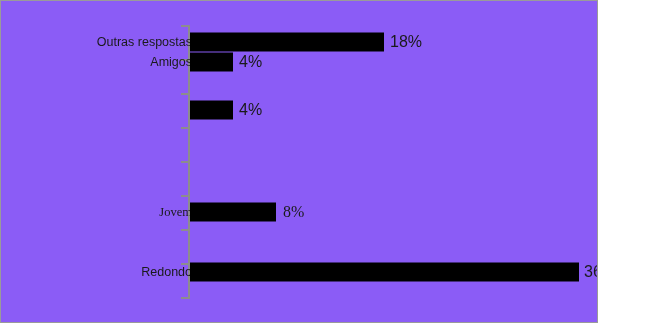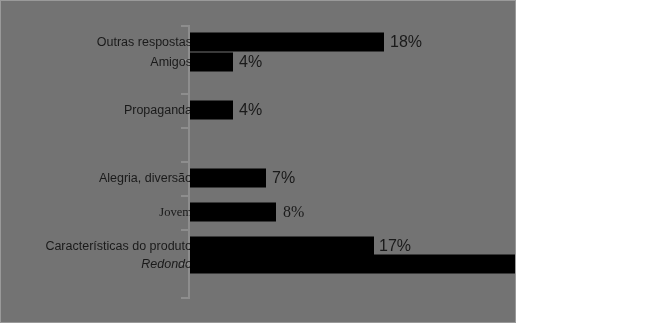--- a/index.html
+++ b/index.html
@@ -2,23 +2,23 @@
 <html><head>
 <meta charset="utf-8">
 <style>
   html, body {
     margin: 0;
     padding: 0;
     background: #ffffff;
   }
   #page {
     position: relative;
-    width: 516px;
+    width: 598px;
     height: 323px;
-    background: #737373;
+    background: #8b5cf6;
     border: 1px solid #9a9a9a;
     box-sizing: border-box;
     font-family: "Liberation Sans", sans-serif;
     overflow: hidden;
   }
   .plot {
     position: absolute;
     left: 0;
     top: 0;
     width: 650px;
@@ -99,44 +99,33 @@
       <span class="val-label" style="left:389px;">18%</span>
     </div>
 
     <div class="row" style="top:44px;">
       <span class="cat-label">Amigos</span>
       <div class="bar" style="width:43.2px;"></div>
       <span class="val-label" style="left:238px;">4%</span>
     </div>
 
     <div class="row" style="top:92px;">
-      <span class="cat-label">Propaganda</span>
       <div class="bar" style="width:43.2px;"></div>
       <span class="val-label" style="left:238px;">4%</span>
     </div>
 
 
-    <div class="row" style="top:160px;">
-      <span class="cat-label">Alegria, diversão</span>
-      <div class="bar" style="width:75.6px;"></div>
-      <span class="val-label" style="left:271px;">7%</span>
-    </div>
 
     <div class="row" style="top:194px;font-family:Liberation Serif, serif;">
       <span class="cat-label">Jovem</span>
       <div class="bar" style="width:86.4px;"></div>
       <span class="val-label" style="left:282px;">8%</span>
     </div>
 
-    <div class="row" style="top:228px;">
-      <span class="cat-label">Características do produto</span>
-      <div class="bar" style="width:183.6px;"></div>
-      <span class="val-label" style="left:378px;">17%</span>
-    </div>
 
-    <div class="row" style="top:246px;font-style:italic;">
+    <div class="row" style="top:254px;">
       <span class="cat-label">Redondo</span>
       <div class="bar" style="width:388.8px;"></div>
       <span class="val-label" style="left:583px;text-align:right;">36%</span>
     </div>
 
   </div>
 </div>
 
 </body></html>

